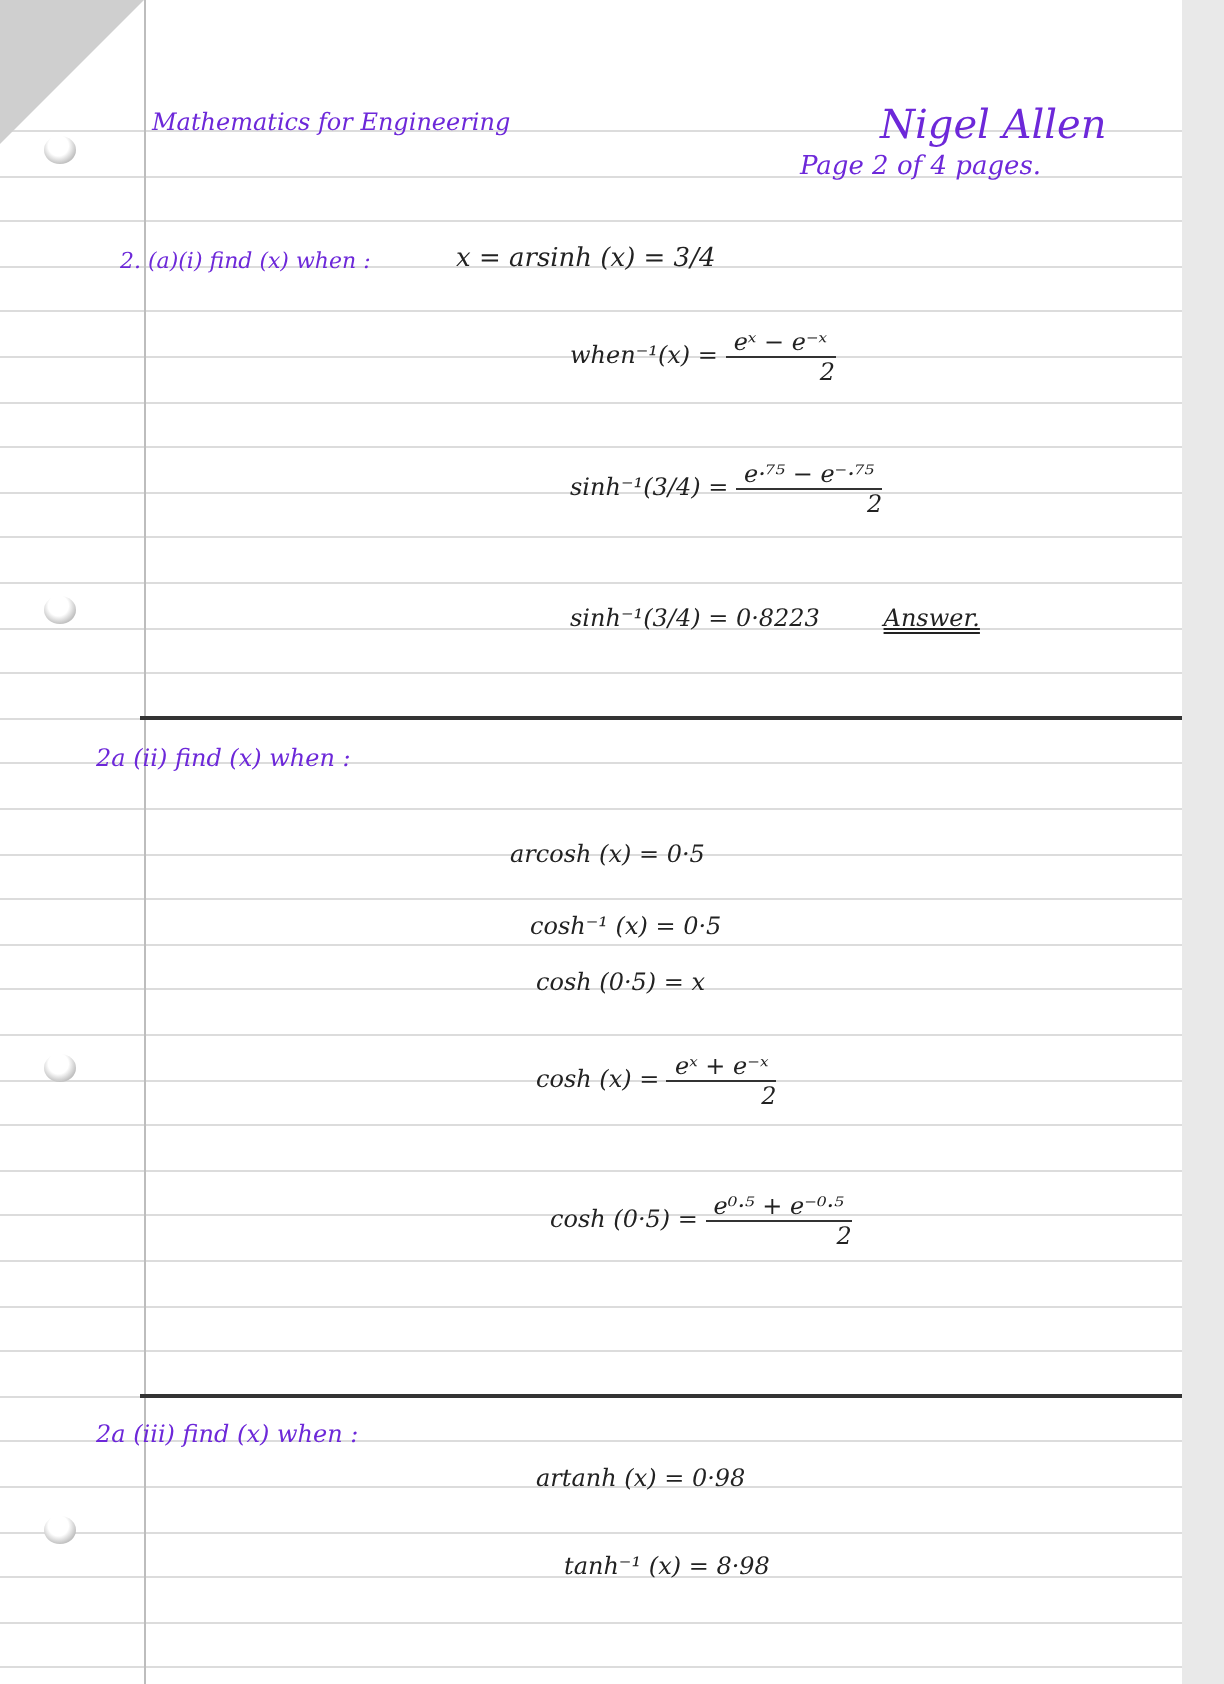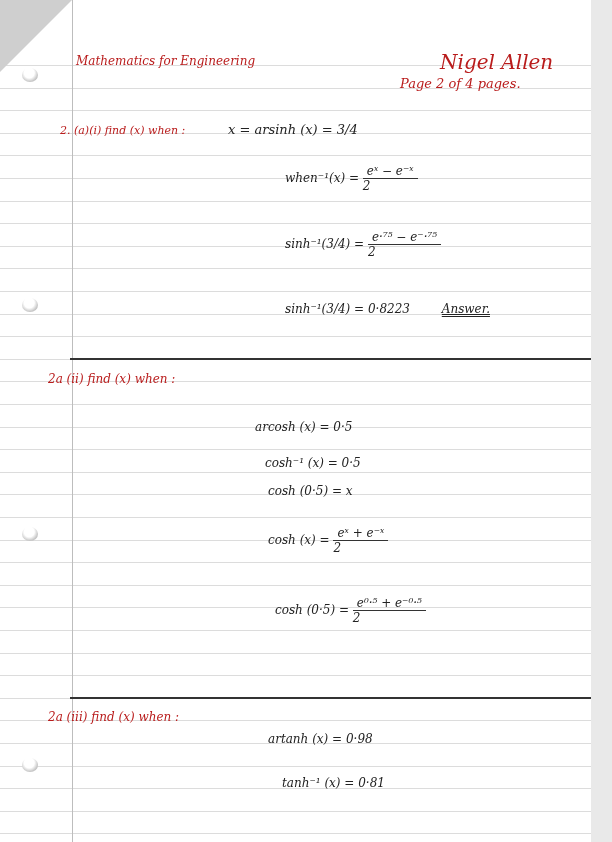--- a/index.html
+++ b/index.html
@@ -2,23 +2,23 @@
 <html><head>
 <meta charset="utf-8">
 <style>
   html, body { margin:0; padding:0; }
   body { width:612px; height:842px; position:relative; overflow:hidden; background:#e9e9e9; font-family:"DejaVu Serif", serif; }
   .paper { position:absolute; left:0; top:0; width:591px; height:842px; background:#ffffff; overflow:hidden; }
   .rule { position:absolute; left:0; right:0; height:1px; background:#dcdcdc; }
   .margin { position:absolute; left:72px; top:0; bottom:0; width:1px; background:#bdbdbd; }
   .corner { position:absolute; left:0; top:0; width:0; height:0; border-top:72px solid #cfcfcf; border-right:72px solid transparent; }
   .hole { position:absolute; left:22px; width:16px; height:14px; border-radius:50%; background:radial-gradient(circle at 45% 35%, #fff 40%, #bbb 75%, #333 100%); }
-  .hand { position:absolute; font-style:italic; color:#b91c1c; font-size:12px; white-space:nowrap; }
+  .hand { position:absolute; font-style:italic; color:#6d28d9; font-size:12px; white-space:nowrap; }
   .math { position:absolute; font-style:italic; color:#222; font-size:12px; white-space:nowrap; }
-  .frac { display:inline-block; vertical-align:middle; text-align:left; }
+  .frac { display:inline-block; vertical-align:middle; text-align:right; }
   .frac .num { display:block; border-bottom:1px solid #333; padding:0 4px; }
   .frac .den { display:block; }
   .divider { position:absolute; left:70px; right:0; height:2px; background:#333; }
   .answer { text-decoration:underline; text-decoration-style:double; }
 </style>
 </head>
 <body>
 
 <div class="paper">
   <div id="rules">
@@ -96,14 +96,14 @@
   </div>
   <div class="math" style="left:275px;top:596px">
     <span>cosh (0·5) =</span>
     <span class="frac"><span class="num">e⁰·⁵ + e⁻⁰·⁵</span><span class="den">2</span></span>
   </div>
 
   <div class="divider" style="top:697px"></div>
 
   <div class="hand" style="left:48px;top:710px">2a (iii) find (x) when :</div>
   <div class="math" style="left:268px;top:732px">artanh (x) = 0·98</div>
-  <div class="math" style="left:282px;top:776px">tanh⁻¹ (x) = 0·81</div>
+  <div class="math" style="left:282px;top:776px">tanh⁻¹ (x) = 8·98</div>
 </div>
 
 </body></html>

